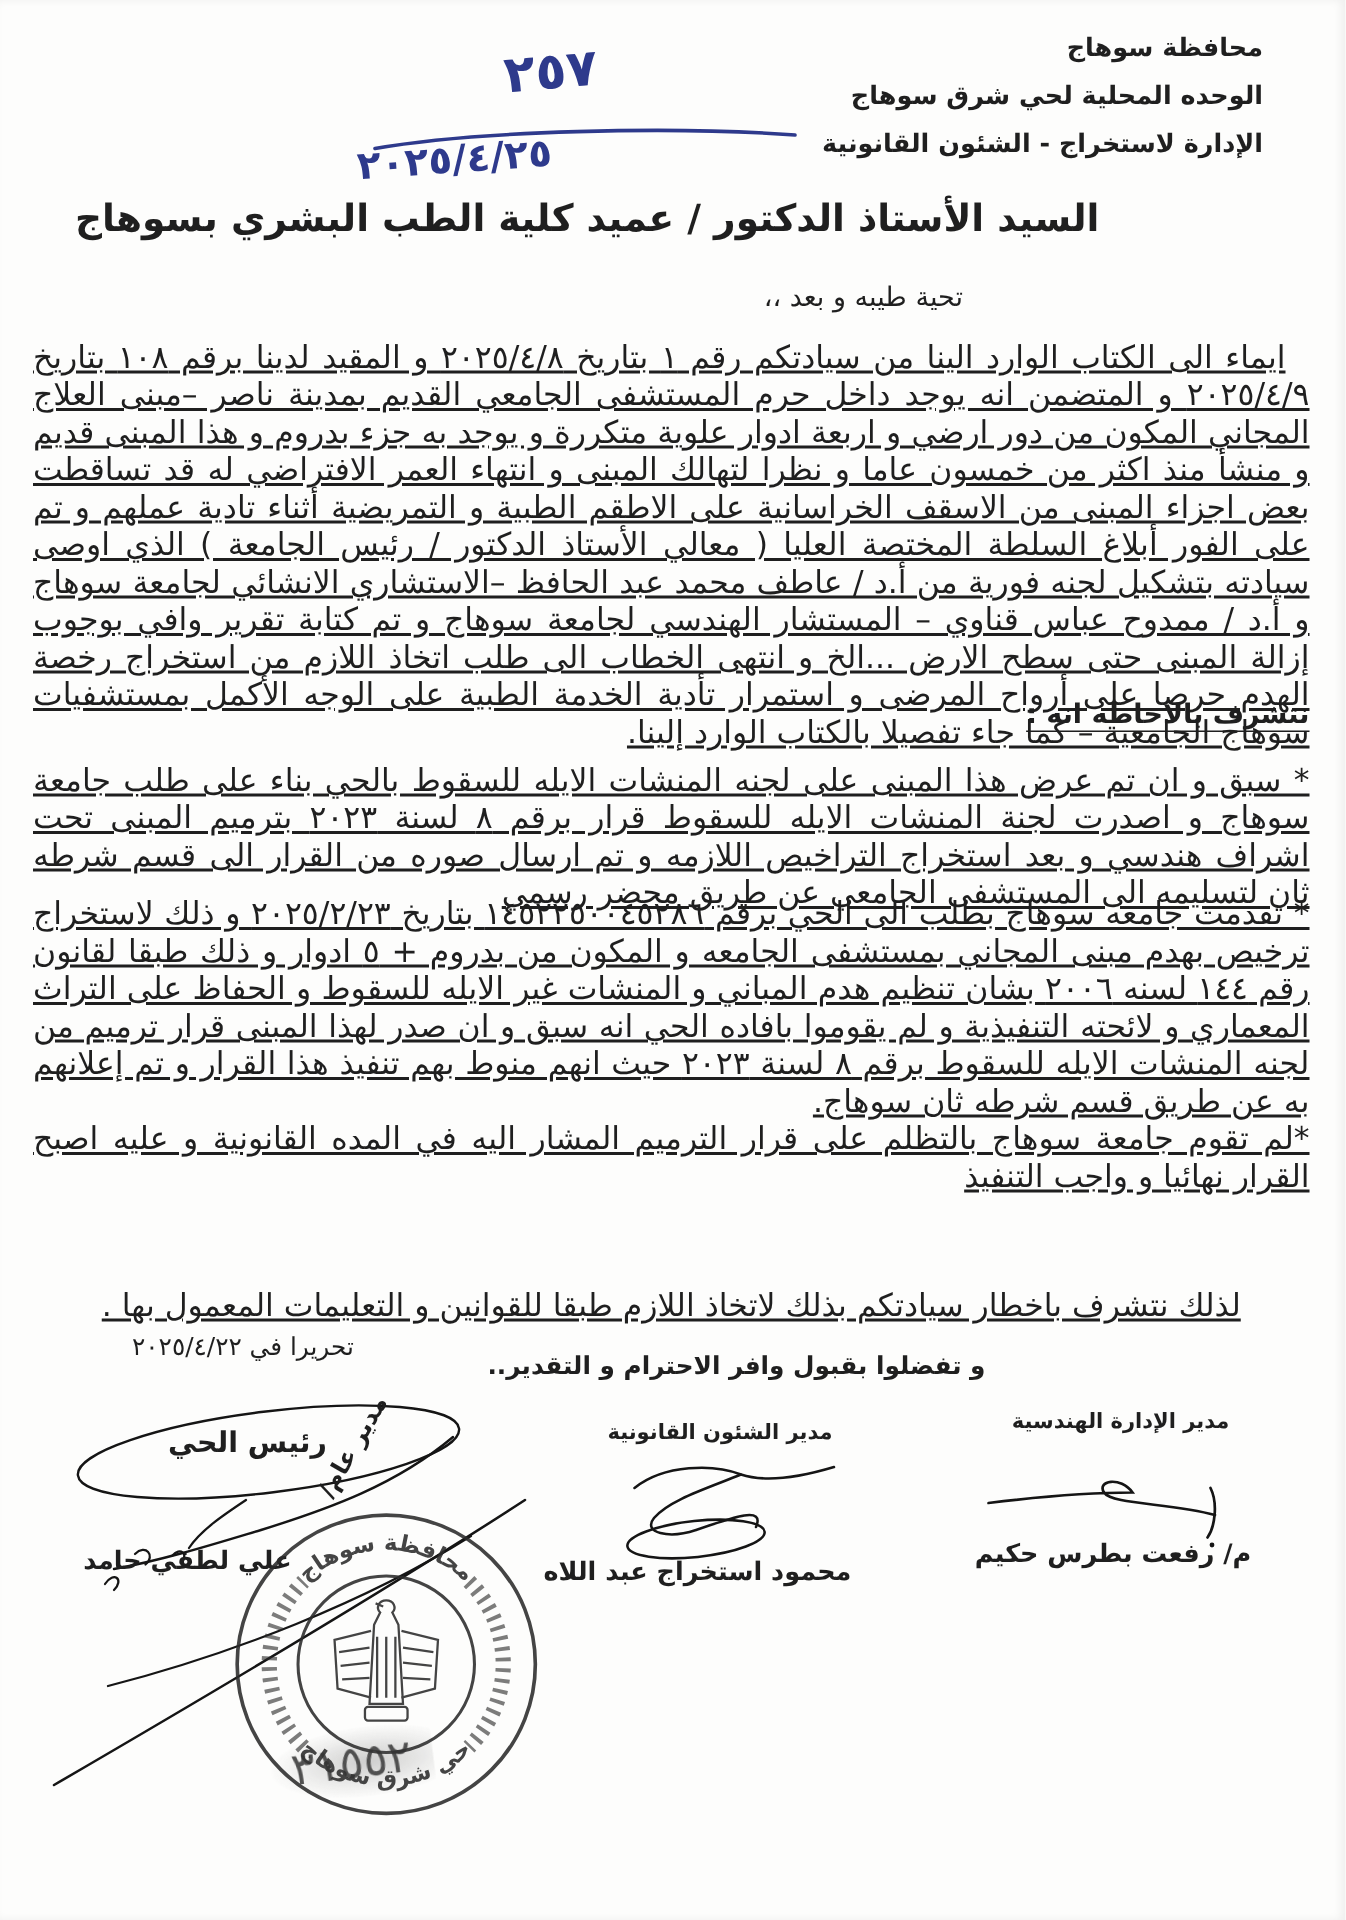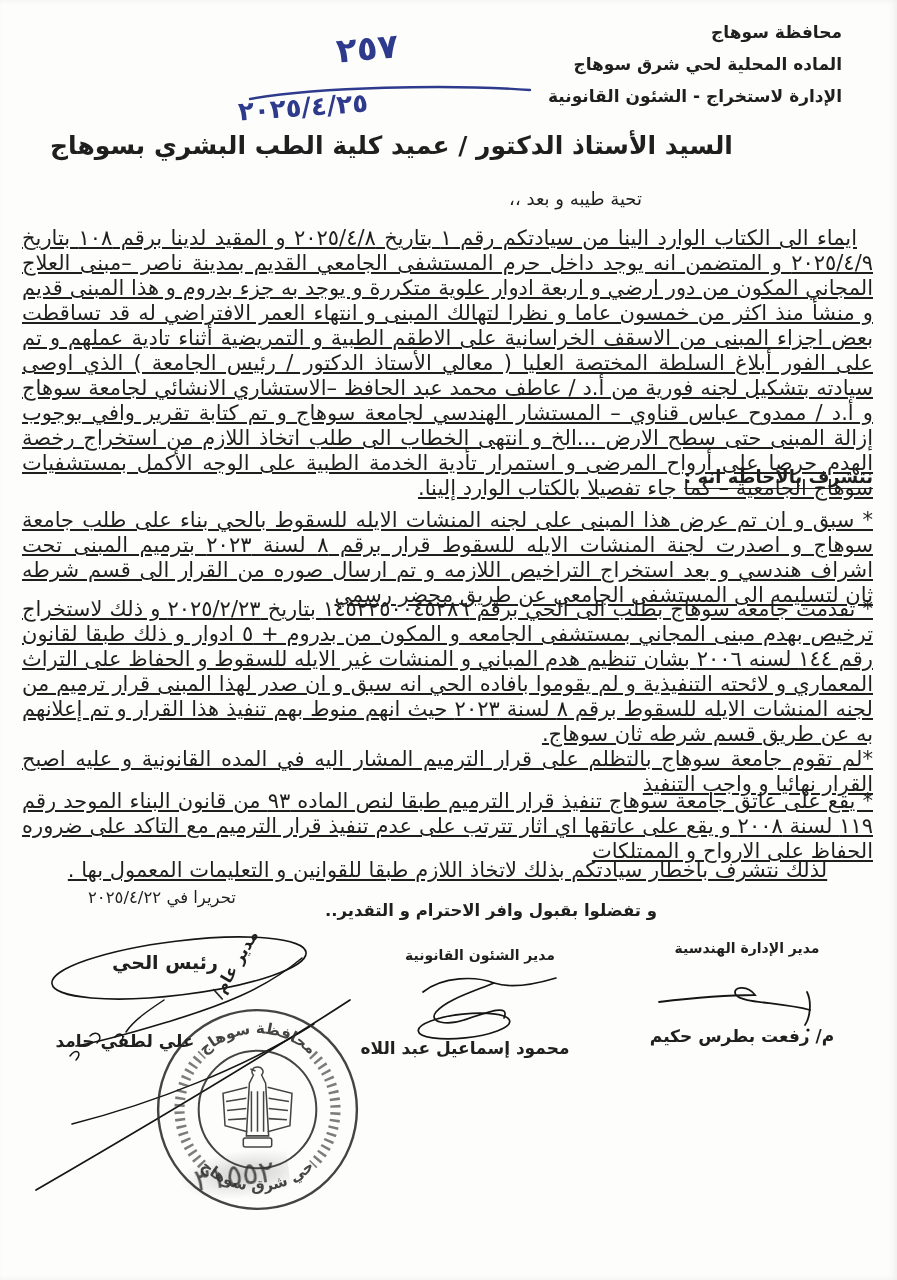--- a/index.html
+++ b/index.html
@@ -54,58 +54,57 @@
     color:#333;letter-spacing:5px;transform:rotate(-7deg);opacity:.85;filter:blur(.4px);
     padding:6px 14px;background:radial-gradient(ellipse at 60% 50%,rgba(70,70,70,.30),rgba(70,70,70,0) 72%);}
 </style>
 </head>
 <body>
 
 <div class="page">
 
   <div class="letterhead">
     <div>محافظة سوهاج</div>
-    <div>الماده المحلية لحي شرق سوهاج</div>
+    <div>الوحده المحلية لحي شرق سوهاج</div>
     <div>الإدارة لاستخراج - الشئون القانونية</div>
   </div>
 
   <div class="hand hand-ref">٢٥٧</div>
   <svg class="hand-line" width="286" height="24" viewBox="0 0 286 24">
     <path d="M2,19 C 70,7 200,4 282,10" fill="none" stroke="#2e3a8c" stroke-width="2.4" stroke-linecap="round"></path>
   </svg>
   <div class="hand hand-date">٢٠٢٥/٤/٢٥</div>
 
   <div class="doc-title">السيد الأستاذ الدكتور / عميد كلية الطب البشري بسوهاج</div>
   <div class="greeting">تحية طيبه و بعد ،،</div>
 
   <div class="para intro">ايماء الى الكتاب الوارد الينا من سيادتكم رقم ١ بتاريخ ٢٠٢٥/٤/٨ و المقيد لدينا برقم ١٠٨ بتاريخ ٢٠٢٥/٤/٩ و المتضمن انه يوجد داخل حرم المستشفى الجامعي القديم بمدينة ناصر –مبنى العلاج المجاني المكون من دور ارضي و اربعة ادوار علوية متكررة و يوجد به جزء بدروم و هذا المبنى قديم و منشأ منذ اكثر من خمسون عاما و نظرا لتهالك المبنى و انتهاء العمر الافتراضي له قد تساقطت بعض اجزاء المبنى من الاسقف الخراسانية على الاطقم الطبية و التمريضية أثناء تادية عملهم و تم على الفور أبلاغ السلطة المختصة العليا ( معالي الأستاذ الدكتور / رئيس الجامعة ) الذي اوصى سيادته بتشكيل لجنه فورية من أ.د / عاطف محمد عبد الحافظ –الاستشاري الانشائي لجامعة سوهاج و أ.د / ممدوح عباس قناوي – المستشار الهندسي لجامعة سوهاج و تم كتابة تقرير  وافي بوجوب إزالة المبنى حتى سطح الارض ...الخ و انتهى الخطاب الى طلب اتخاذ اللازم من استخراج رخصة الهدم حرصا على أرواح المرضى و استمرار تأدية الخدمة الطبية على الوجه الأكمل بمستشفيات سوهاج الجامعية – كما جاء تفصيلا بالكتاب الوارد إلينا.</div>
   <div class="section-heading">نتشرف بالاحاطه انه :</div>
   <div class="para p1">* سبق و ان تم عرض هذا المبنى على لجنه المنشات الايله للسقوط بالحي بناء على طلب جامعة سوهاج و اصدرت لجنة المنشات الايله للسقوط قرار برقم ٨ لسنة ٢٠٢٣ بترميم المبنى تحت اشراف هندسي و بعد استخراج التراخيص اللازمه و تم ارسال صوره من القرار الى قسم شرطه ثان لتسليمه الى المستشفى الجامعي عن طريق محضر رسمي</div>
   <div class="para p2">* تقدمت جامعه سوهاج بطلب الى الحي برقم ١٤٥٢٢٥٠٠٤٥٢٨٦ بتاريخ ٢٠٢٥/٢/٢٣ و ذلك لاستخراج ترخيص بهدم مبنى المجاني  بمستشفى الجامعه و المكون من بدروم + ٥ ادوار و ذلك طبقا لقانون رقم ١٤٤ لسنه ٢٠٠٦ بشان تنظيم هدم المباني و المنشات غير الايله للسقوط و الحفاظ على التراث المعماري و لائحته التنفيذية  و لم يقوموا بافاده الحي انه سبق و ان صدر لهذا المبنى قرار ترميم من لجنه المنشات الايله للسقوط برقم ٨ لسنة ٢٠٢٣ حيث انهم منوط بهم تنفيذ هذا القرار و تم إعلانهم به عن طريق قسم شرطه ثان سوهاج.</div>
   <div class="para p3">*لم تقوم جامعة سوهاج بالتظلم على قرار الترميم المشار اليه في المده القانونية و عليه اصبح القرار نهائيا و واجب التنفيذ</div>
-  <div class="para p4">* يقع على عاتق جامعة سوهاج  تنفيذ قرار الترميم طبقا لنص الماده ٩٣ من قانون البناء الموحد رقم ١١٩ لسنة ٢٠٠٨ و يقع على عاتقها اي اثار تترتب على عدم تنفيذ قرار الترميم   مع التاكد على ضروره الحفاظ على الارواح و الممتلكات</div>
   <div class="para closing">لذلك نتشرف باخطار سيادتكم بذلك لاتخاذ اللازم طبقا للقوانين و التعليمات المعمول بها .</div>
   <div class="salutation">و تفضلوا بقبول وافر الاحترام و التقدير..</div>
   <div class="dateline">تحريرا في ٢٠٢٥/٤/٢٢</div>
 
   <div class="sig-label sig-eng-title">مدير الإدارة الهندسية</div>
   <svg class="sigsvg" style="top:972px;right:62px;" width="180" height="62" viewBox="0 0 180 62">
     <path d="M4,30 C 45,25 75,23 100,23 C 92,12 76,15 81,23 C 86,31 125,30 155,38" fill="none" stroke="#151515" stroke-width="1.8" stroke-linecap="round"></path>
     <path d="M152,20 C 157,30 155,46 150,53" fill="none" stroke="#151515" stroke-width="1.8" stroke-linecap="round"></path>
     <circle cx="153" cy="58" r="1.6" fill="#151515"></circle>
   </svg>
   <div class="sig-name sig-eng-name">م/ رفعت بطرس حكيم</div>
 
   <div class="sig-label sig-legal-title">مدير الشئون القانونية</div>
   <svg class="sigsvg" style="top:966px;left:398px;" width="165" height="74" viewBox="0 0 165 74">
     <path d="M25,26 C 45,10 78,10 96,17 C 114,23 138,18 158,12" fill="none" stroke="#151515" stroke-width="1.7" stroke-linecap="round"></path>
     <path d="M96,17 C 74,26 48,34 38,46 C 30,56 48,60 66,54 C 92,45 112,38 106,52" fill="none" stroke="#151515" stroke-width="1.7" stroke-linecap="round"></path>
     <ellipse cx="66" cy="60" rx="46" ry="12" transform="rotate(-6 66 60)" fill="none" stroke="#151515" stroke-width="1.7"></ellipse>
   </svg>
-  <div class="sig-name sig-legal-name">محمود إسماعيل عبد اللاه</div>
+  <div class="sig-name sig-legal-name">محمود استخراج عبد اللاه</div>
 
   <svg class="sigsvg" style="top:928px;left:14px;" width="345" height="275" viewBox="0 0 345 275">
     <ellipse cx="165" cy="40" rx="128" ry="27" transform="rotate(-7 165 40)" fill="none" stroke="#151515" stroke-width="1.6"></ellipse>
     <path d="M288,30 C 250,62 205,78 160,92 C 130,101 95,112 62,118" fill="none" stroke="#151515" stroke-width="1.6" stroke-linecap="round"></path>
     <path d="M336,72 C 250,128 120,205 22,262" fill="none" stroke="#151515" stroke-width="1.7" stroke-linecap="round"></path>
     <path d="M300,96 C 230,140 140,175 58,196" fill="none" stroke="#151515" stroke-width="1.5" stroke-linecap="round"></path>
     <path d="M56,128 c 6,-9 13,-3 6,4 m 14,-24 c 7,-7 14,1 7,7 m 18,-6 c 5,-6 11,-1 6,4" fill="none" stroke="#151515" stroke-width="1.5" stroke-linecap="round"></path>
     <path d="M150,72 C 135,82 120,92 112,104" fill="none" stroke="#151515" stroke-width="1.5" stroke-linecap="round"></path>
   </svg>
   <div class="sig-label sig-chief-title">رئيس الحي</div>

